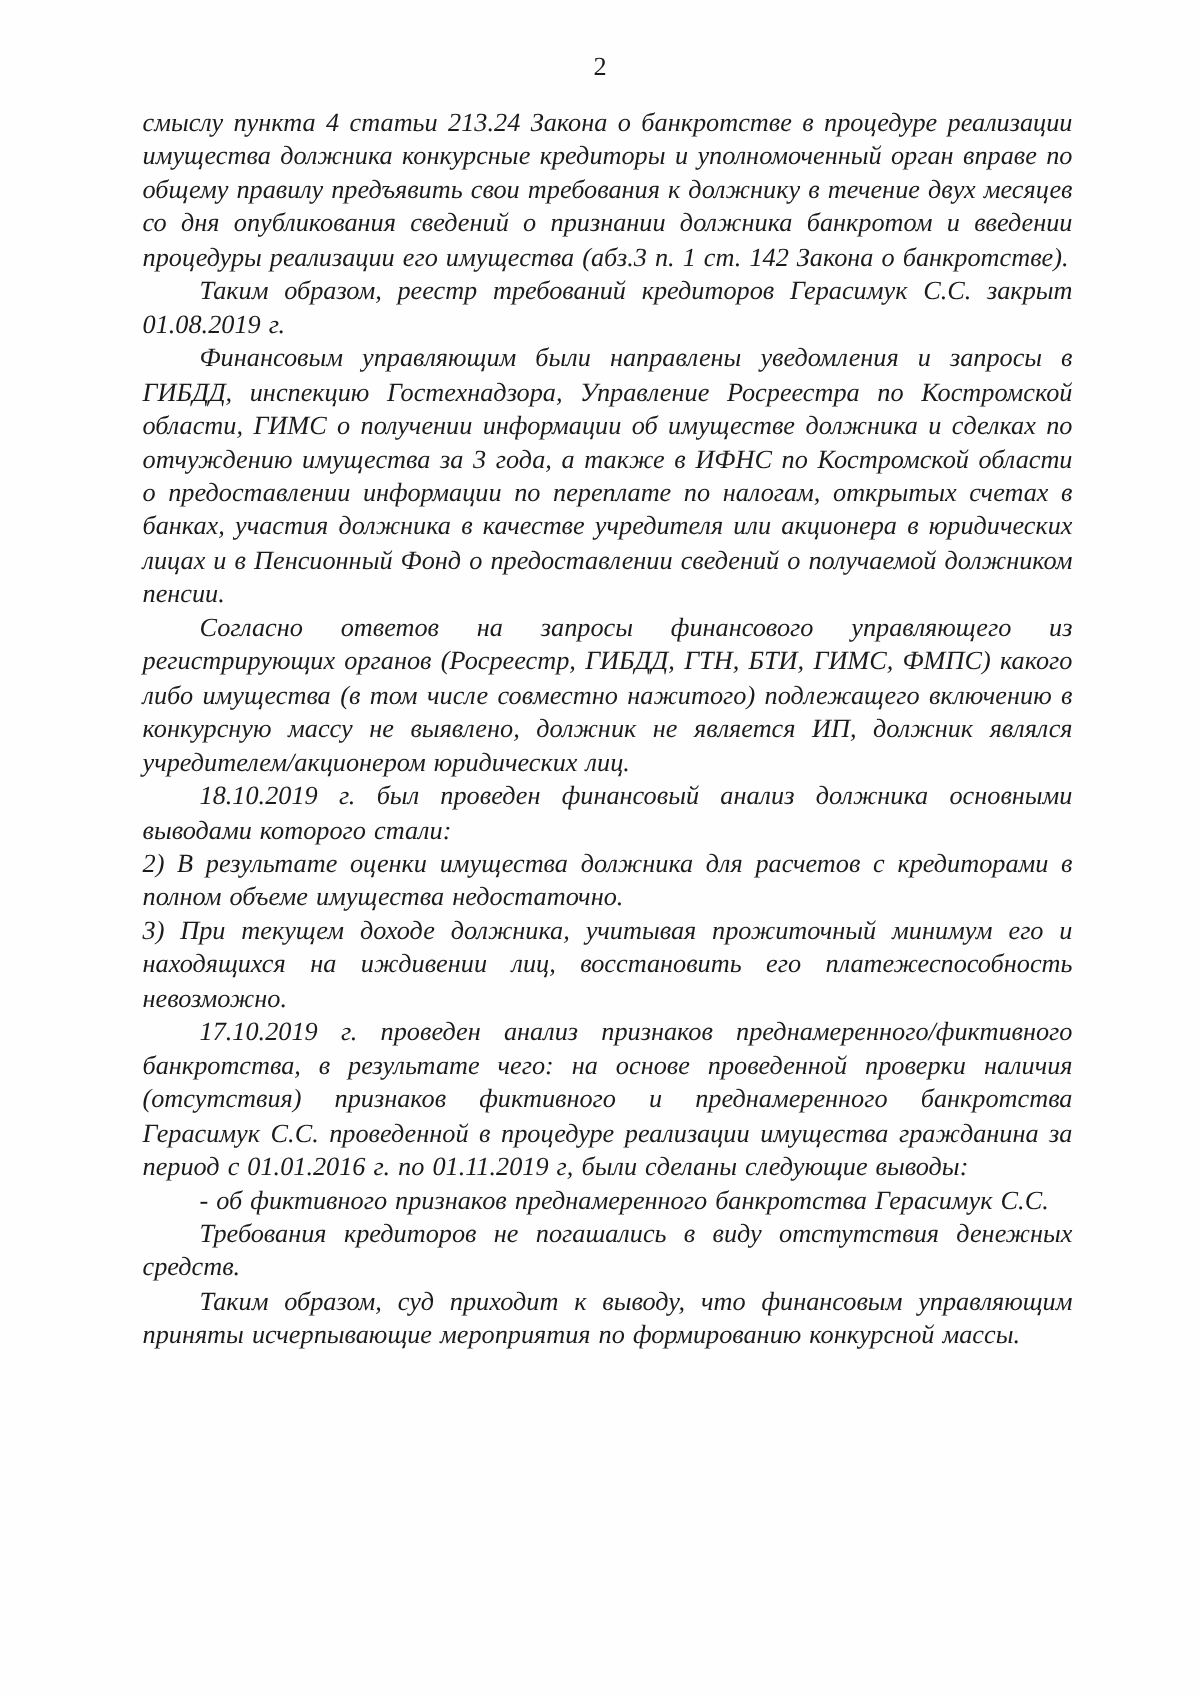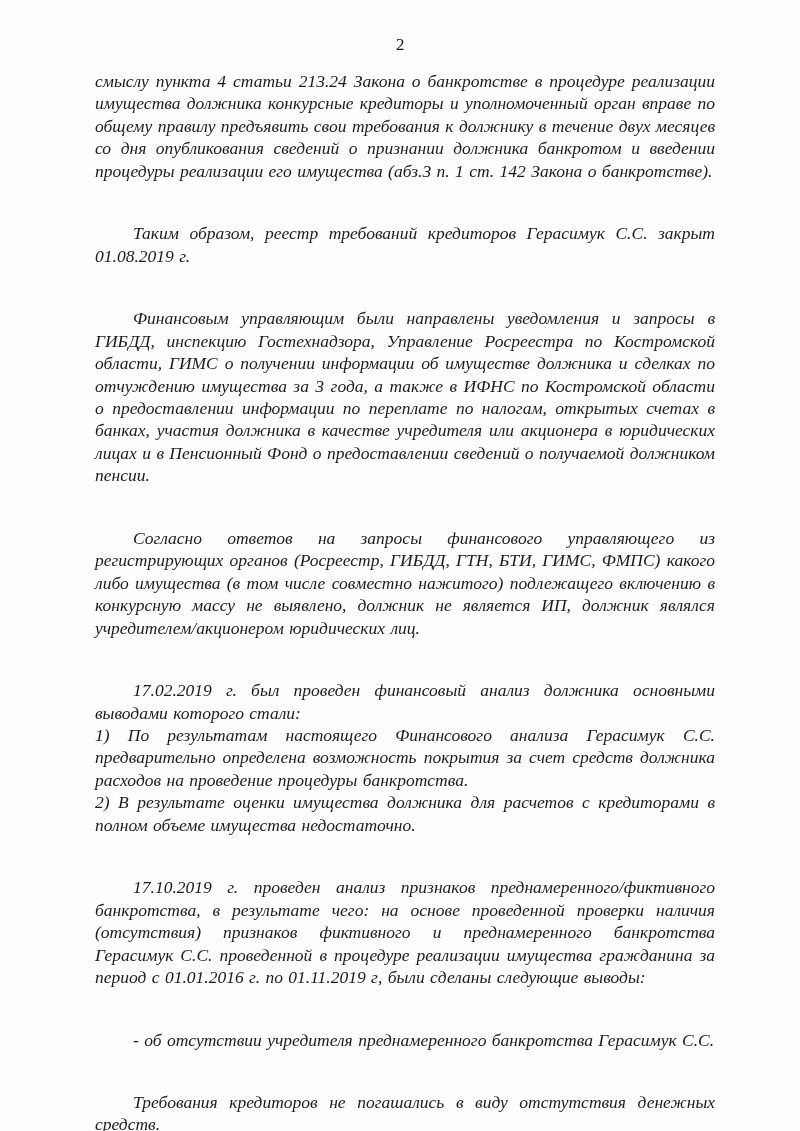--- a/index.html
+++ b/index.html
@@ -31,35 +31,34 @@
     text-align-last: left;
     word-spacing: 1px;
   }
   .para {
     margin: 0;
     padding: 0;
     font-style: italic;
   }
   .para.indent {
     text-indent: 38px;
-    margin-top: 40px;
   }
 </style>
 </head>
 <body>
 
 <div class="page">
   <div class="page-number">2</div>
   <div class="content">
     <p class="para">смыслу пункта 4 статьи 213.24 Закона о банкротстве в процедуре реализации имущества должника конкурсные кредиторы и уполномоченный орган вправе по общему правилу предъявить свои требования к должнику в течение двух месяцев со дня опубликования сведений о признании должника банкротом и введении процедуры реализации его имущества (абз.3 п. 1 ст. 142 Закона о банкротстве).</p>
     <p class="para indent">Таким образом, реестр требований кредиторов Герасимук С.С. закрыт 01.08.2019 г.</p>
     <p class="para indent">Финансовым управляющим были направлены уведомления и запросы в ГИБДД, инспекцию Гостехнадзора, Управление Росреестра по Костромской области, ГИМС о получении информации об имуществе должника и сделках по отчуждению имущества за 3 года, а также в ИФНС по Костромской области о предоставлении информации по переплате по налогам, открытых счетах в банках, участия должника в качестве учредителя или акционера в юридических лицах и в Пенсионный Фонд о предоставлении сведений о получаемой должником пенсии.</p>
     <p class="para indent">Согласно ответов на запросы финансового управляющего из регистрирующих органов (Росреестр, ГИБДД, ГТН, БТИ, ГИМС, ФМПС) какого либо имущества (в том числе совместно нажитого) подлежащего включению в конкурсную массу не выявлено, должник не является ИП, должник являлся учредителем/акционером юридических лиц.</p>
-    <p class="para indent">17.02.2019 г. был проведен финансовый анализ должника основными выводами которого стали:</p>
-    <p class="para">1) По результатам настоящего Финансового анализа Герасимук С.С. предварительно определена возможность покрытия за счет средств должника расходов на проведение процедуры банкротства.</p>
+    <p class="para indent">18.10.2019 г. был проведен финансовый анализ должника основными выводами которого стали:</p>
     <p class="para">2) В результате оценки имущества должника для расчетов с кредиторами в полном объеме имущества недостаточно.</p>
+    <p class="para">3) При текущем доходе должника, учитывая прожиточный минимум его и находящихся на иждивении лиц, восстановить его платежеспособность невозможно.</p>
     <p class="para indent">17.10.2019 г. проведен анализ признаков преднамеренного/фиктивного банкротства, в результате чего: на основе проведенной проверки наличия (отсутствия) признаков фиктивного и преднамеренного банкротства Герасимук С.С. проведенной в процедуре реализации имущества гражданина за период с 01.01.2016 г. по 01.11.2019 г, были сделаны следующие выводы:</p>
-    <p class="para indent">- об отсутствии учредителя преднамеренного банкротства Герасимук С.С.</p>
+    <p class="para indent">- об фиктивного признаков преднамеренного банкротства Герасимук С.С.</p>
     <p class="para indent">Требования кредиторов не погашались в виду отстутствия денежных средств.</p>
     <p class="para indent">Таким образом, суд приходит к выводу, что финансовым управляющим приняты исчерпывающие мероприятия по формированию конкурсной массы.</p>
 
   </div>
 </div>
 
 </body></html>

